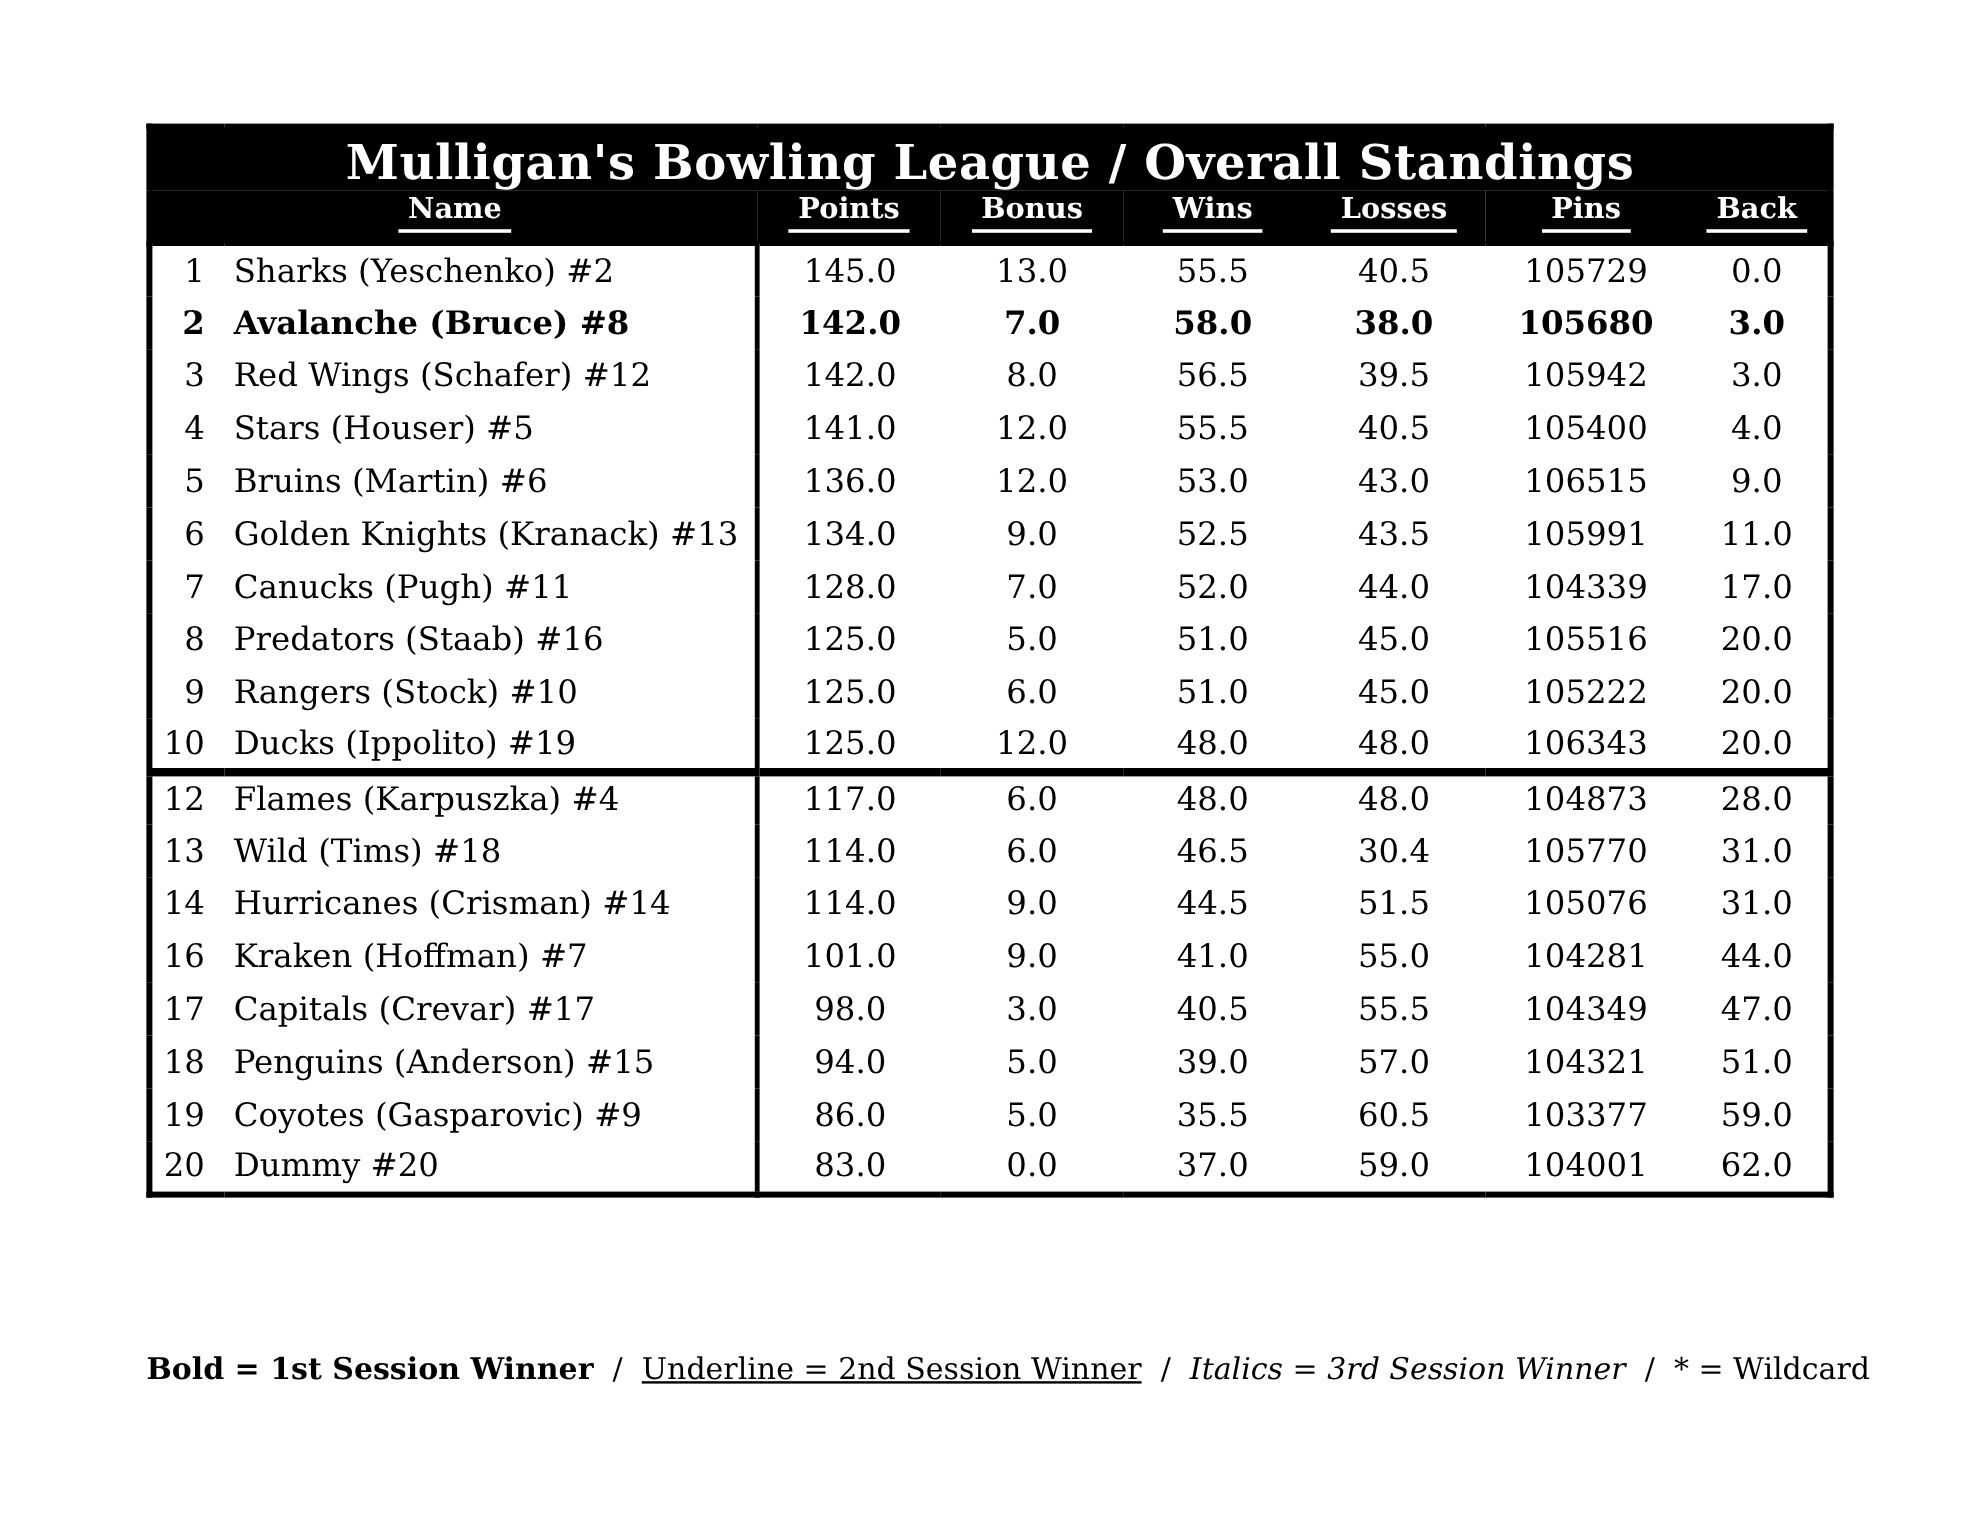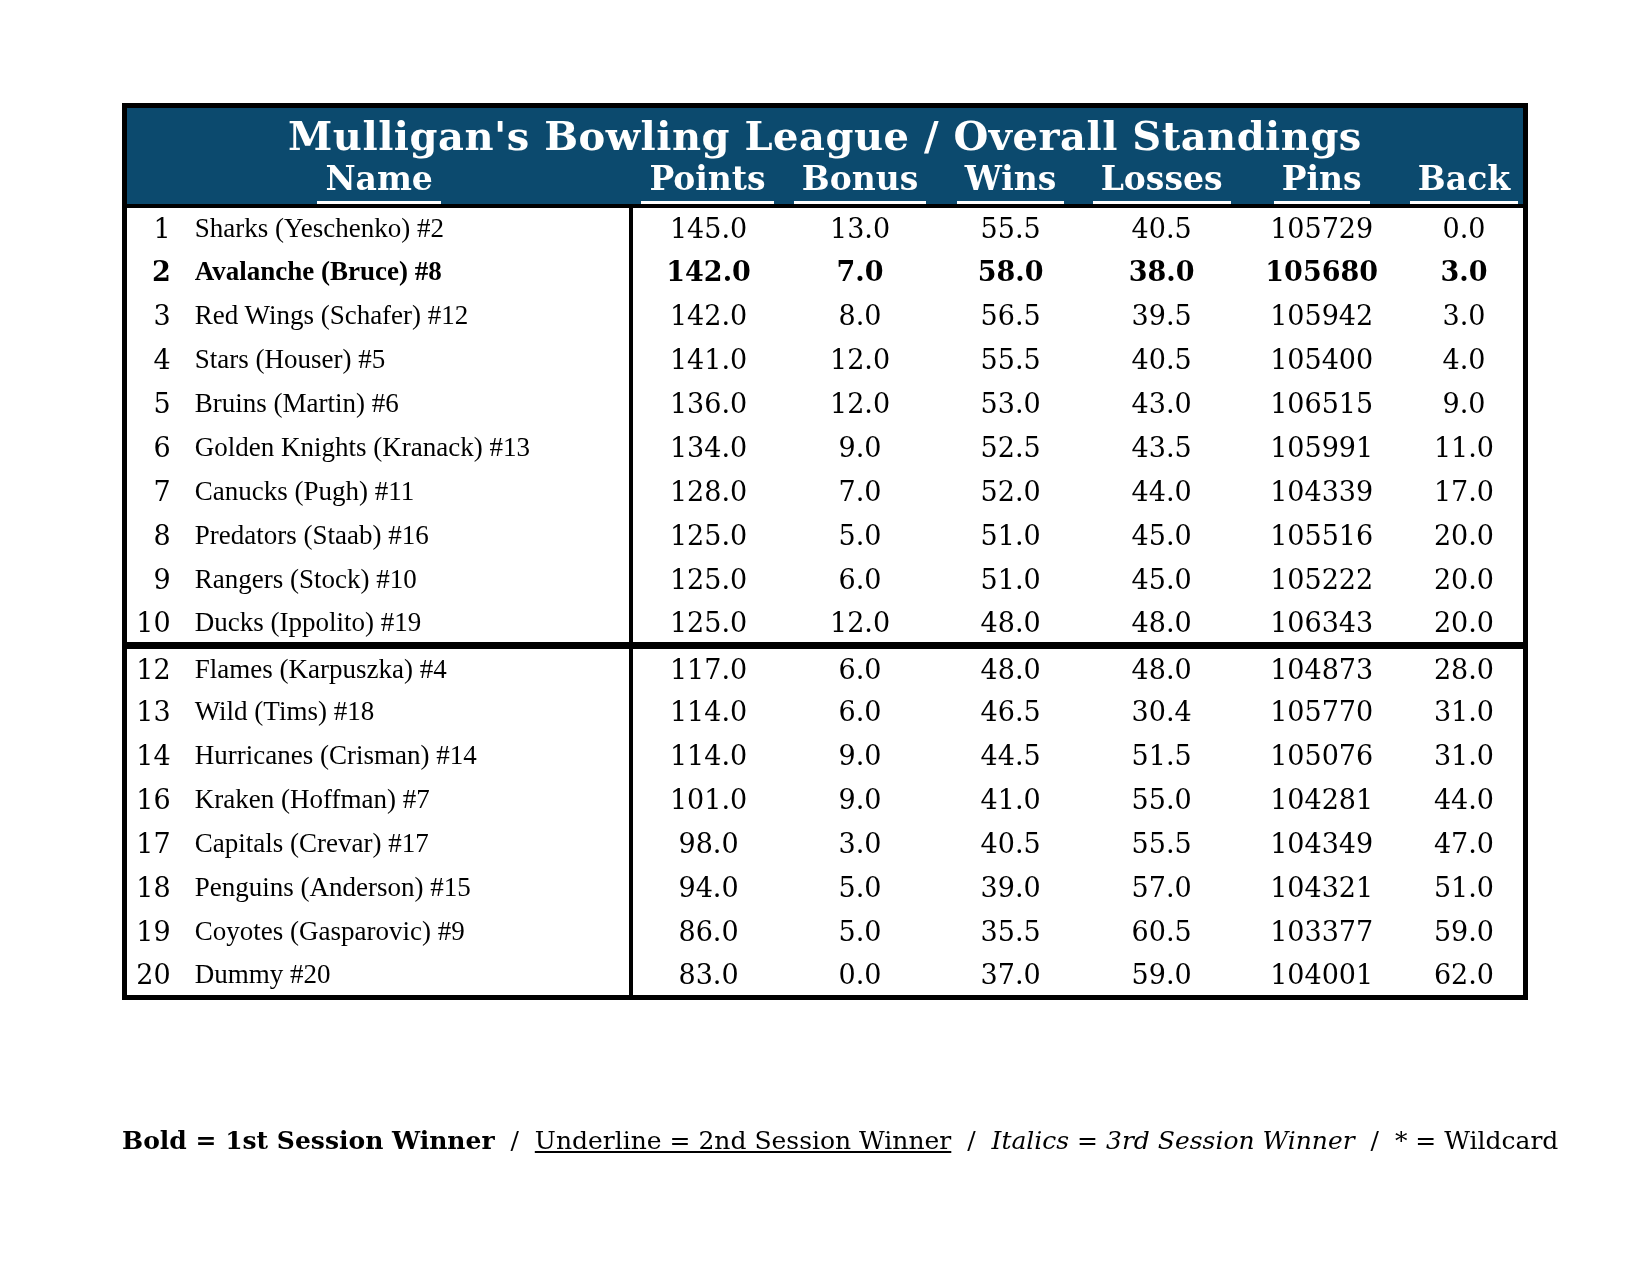--- a/index.html
+++ b/index.html
@@ -16,33 +16,33 @@
   .standings-wrap { position: absolute; left: 122px; top: 103px; }
 
   table.standings {
     border-collapse: collapse;
     table-layout: fixed;
     width: 1406px;
     border: 5px solid #000000;
     background: #ffffff;
   }
 
-  thead th { background: #0c4a6e; color: #ffffff; }
+  thead th { background: #000000; color: #ffffff; }
   tr.title-row th {
     height: 48px;
     font-size: 40px;
     font-weight: bold;
     text-align: center;
     vertical-align: middle;
     padding: 4px 0 0 0;
     letter-spacing: 0.5px;
   }
   tr.cols-row th {
     height: 44px;
-    font-size: 33px;
+    font-size: 24px;
     font-weight: bold;
     text-align: center;
     vertical-align: top;
     padding: 0;
     border-bottom: 4px solid #000000;
   }
   .hdr {
     display: inline-block;
     border-bottom: 3px solid #ffffff;
     padding: 0 8px 3px 8px;
@@ -52,21 +52,21 @@
 
   tbody td {
     height: 44px;
     font-size: 27px;
     vertical-align: middle;
     padding: 0;
     white-space: nowrap;
     overflow: hidden;
   }
   td.rank { text-align: right; padding-right: 16px; }
-  td.name { text-align: left; padding-left: 8px; border-right: 4px solid #000000; font-family: Liberation Serif, serif; }
+  td.name { text-align: left; padding-left: 8px; border-right: 4px solid #000000; }
   td.num  { text-align: center; }
   tr.bold td { font-weight: bold; }
   tr.division td { border-bottom: 7px solid #000000; }
 
   .legend {
     position: absolute;
     left: 122px;
     top: 1121px;
     width: 1406px;
     text-align: center;

